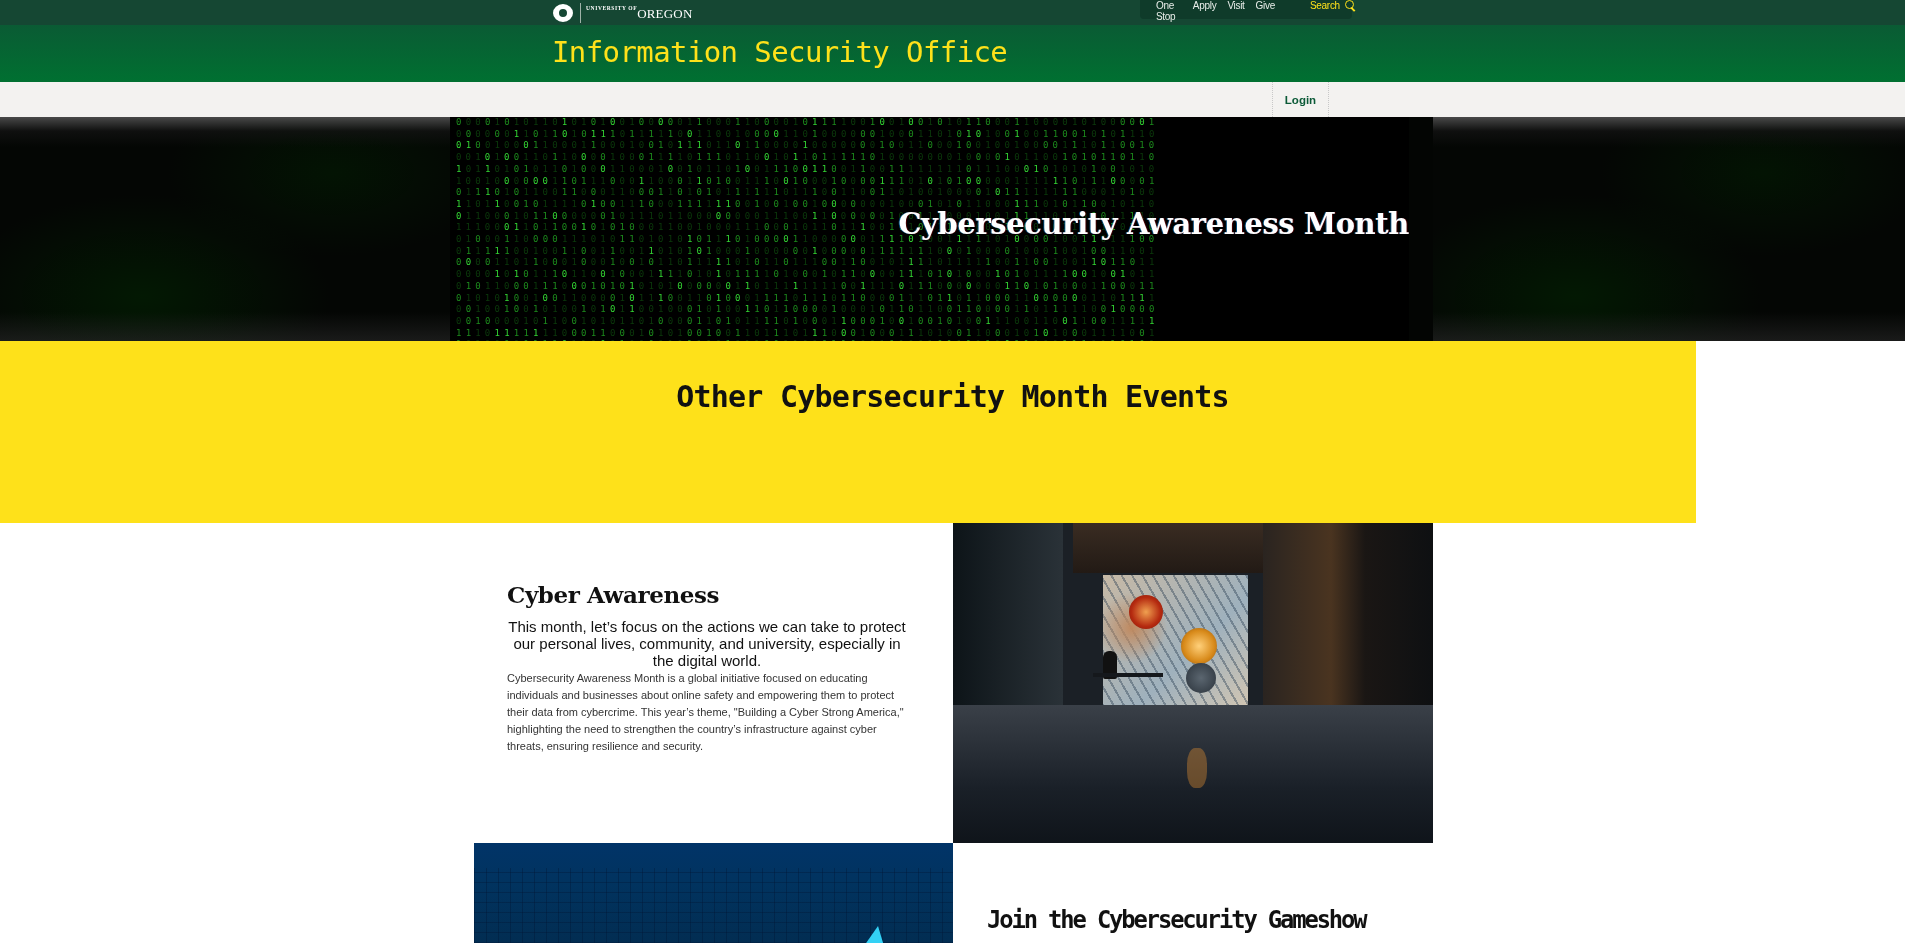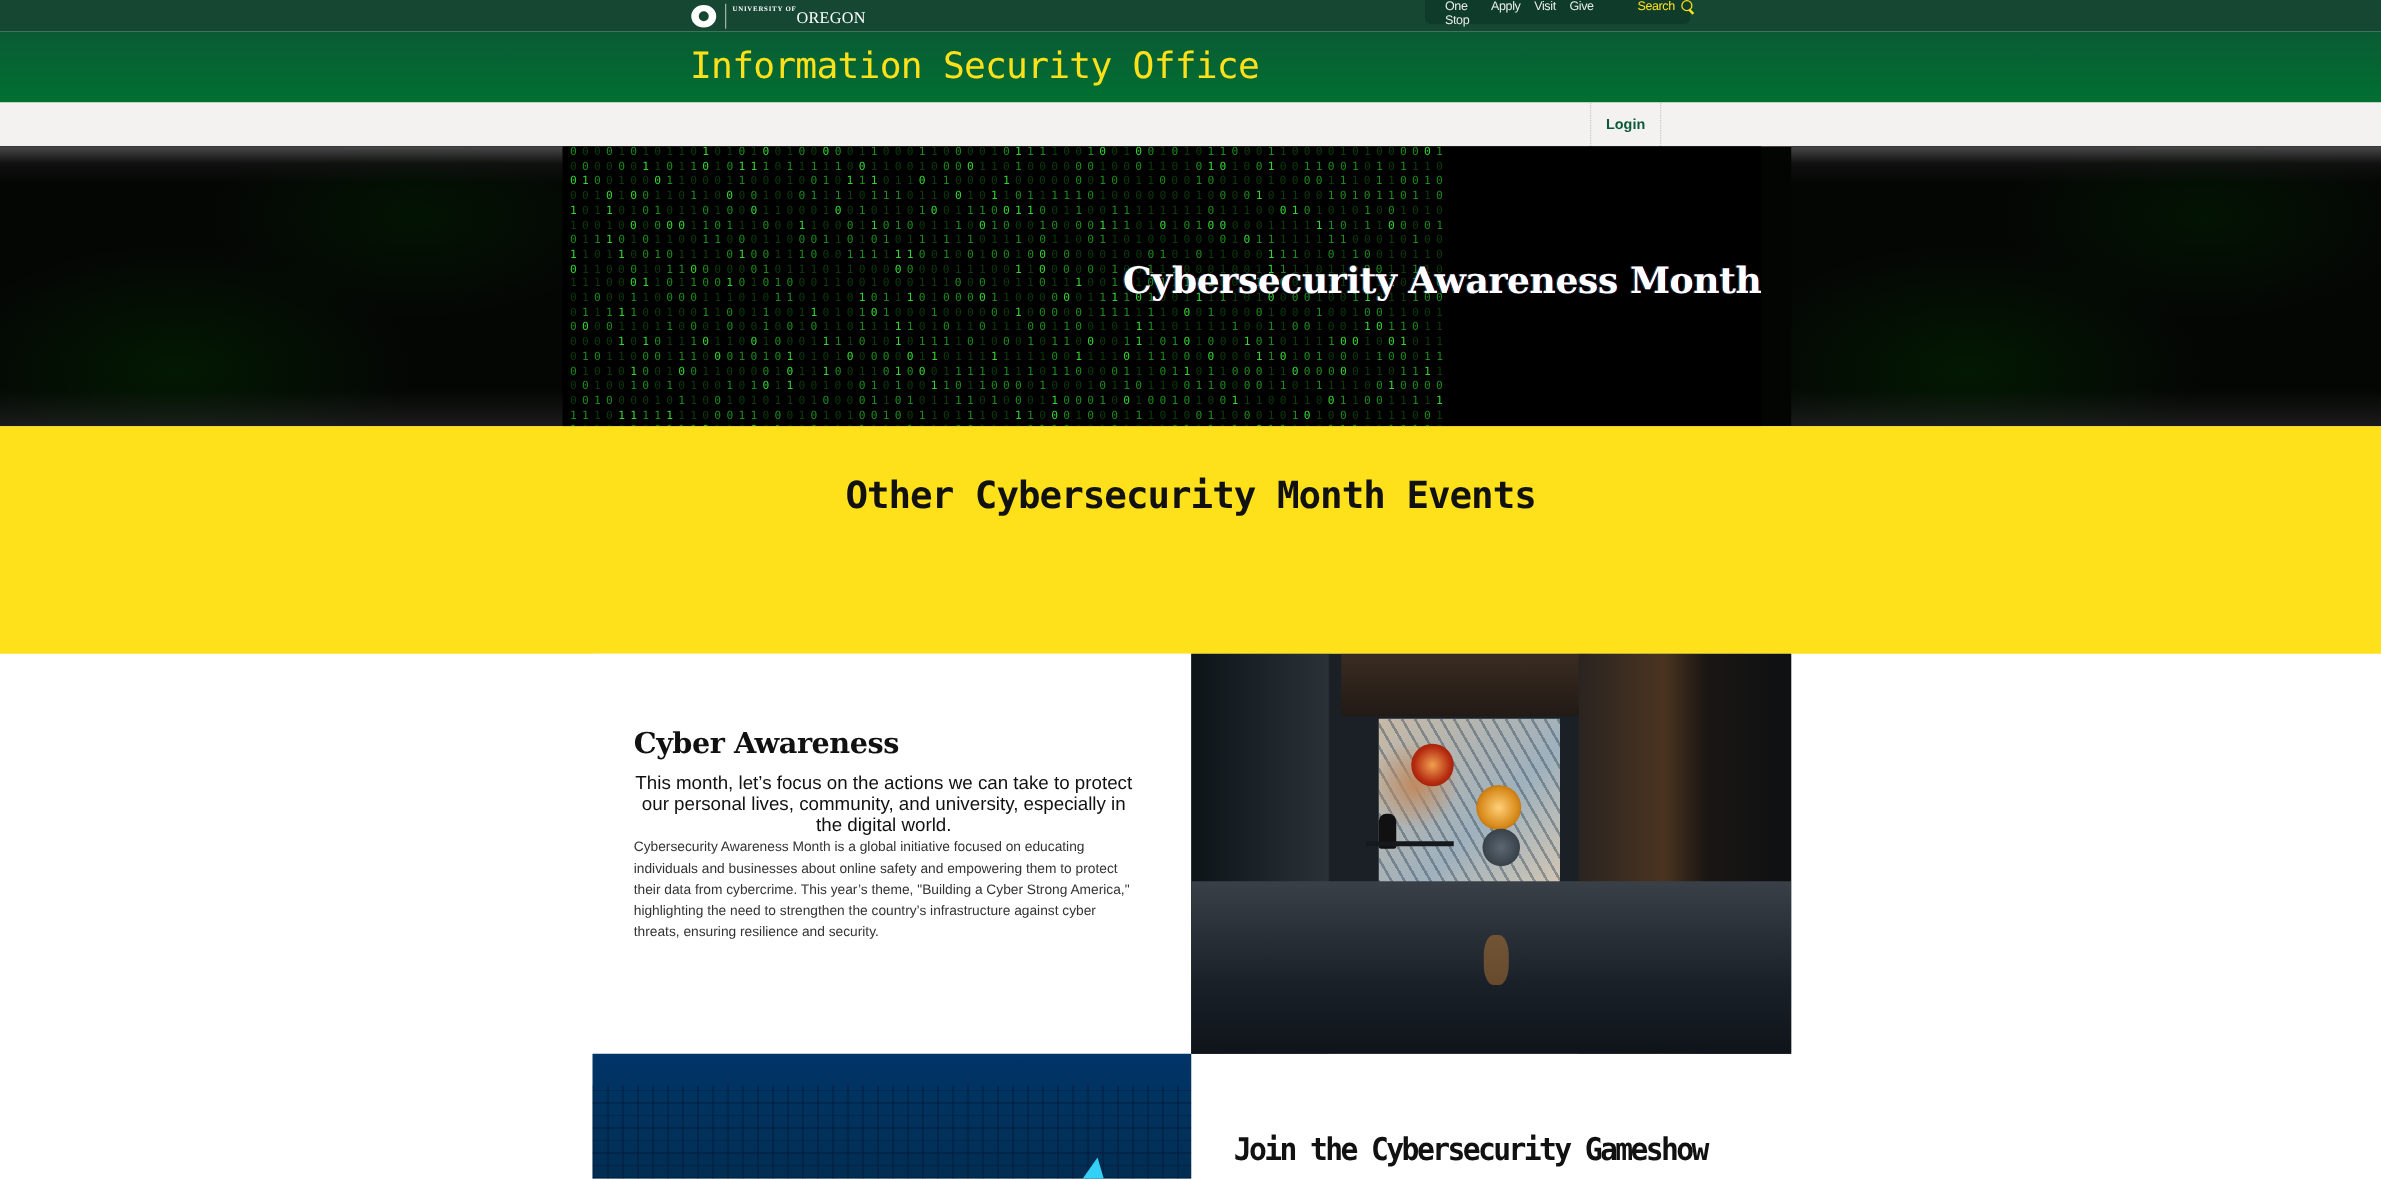--- a/index.html
+++ b/index.html
@@ -43,21 +43,21 @@
       #040604; }
   .hero-side.left { left: 0; width: 474px; }
   .hero-side.right { left: 1433px; width: 472px; }
   .hero-center { position: absolute; left: 450px; top: 0; width: 959px; height: 284px; background: #000; overflow: hidden; }
   .binary { position: absolute; left: 6px; top: 0; font-family: "DejaVu Sans Mono", "Liberation Mono", monospace; font-size: 9px; line-height: 11.7px; letter-spacing: 4.2px; white-space: pre; color: #0b3a0b; }
   .binary .b { color: #1c8a1c; }
   .binary .g { color: #33d433; }
   .hero-title { position: absolute; left: 0; top: 90px; width: 959px; text-align: right; color: #ffffff; font-family: "DejaVu Serif", "Liberation Serif", serif; font-size: 29px; letter-spacing: -0.4px; text-shadow: 1px 0 0 rgba(120,0,0,0.6), -1px 0 0 rgba(0,120,200,0.6); }
 
   
-  .events { position: absolute; left: 0; top: 341px; width: 1905px; height: 182px; background: #fee11a; }
+  .events { position: absolute; left: 0; top: 341px; width: 1696px; height: 182px; background: #fee11a; }
   .events-title { position: absolute; left: 0; top: 38px; width: 1905px; text-align: center; font-family: "DejaVu Sans Mono", "Liberation Mono", monospace; font-size: 30px; letter-spacing: -0.8px; color: #111; }
   .events-list { position: absolute; left: 572px; top: 88px; list-style: none; font-size: 11px; color: #222; }
   .events-list li { position: relative; height: 17px; line-height: 17px; letter-spacing: -0.1px; }
   .events-list li::before { content: ""; position: absolute; left: -13px; top: 7px; width: 4px; height: 4px; border-radius: 50%; background: #111; }
   .events-list a { color: #007030; font-weight: bold; text-decoration: underline; }
   .events-list strong { color: #111; }
 
   
   .awareness { position: absolute; left: 474px; top: 523px; width: 479px; height: 320px; background: #fff; }
   .aw-title { position: absolute; left: 33px; top: 58px; font-family: "DejaVu Serif", "Liberation Serif", serif; font-size: 23px; color: #111; letter-spacing: -0.4px; }

